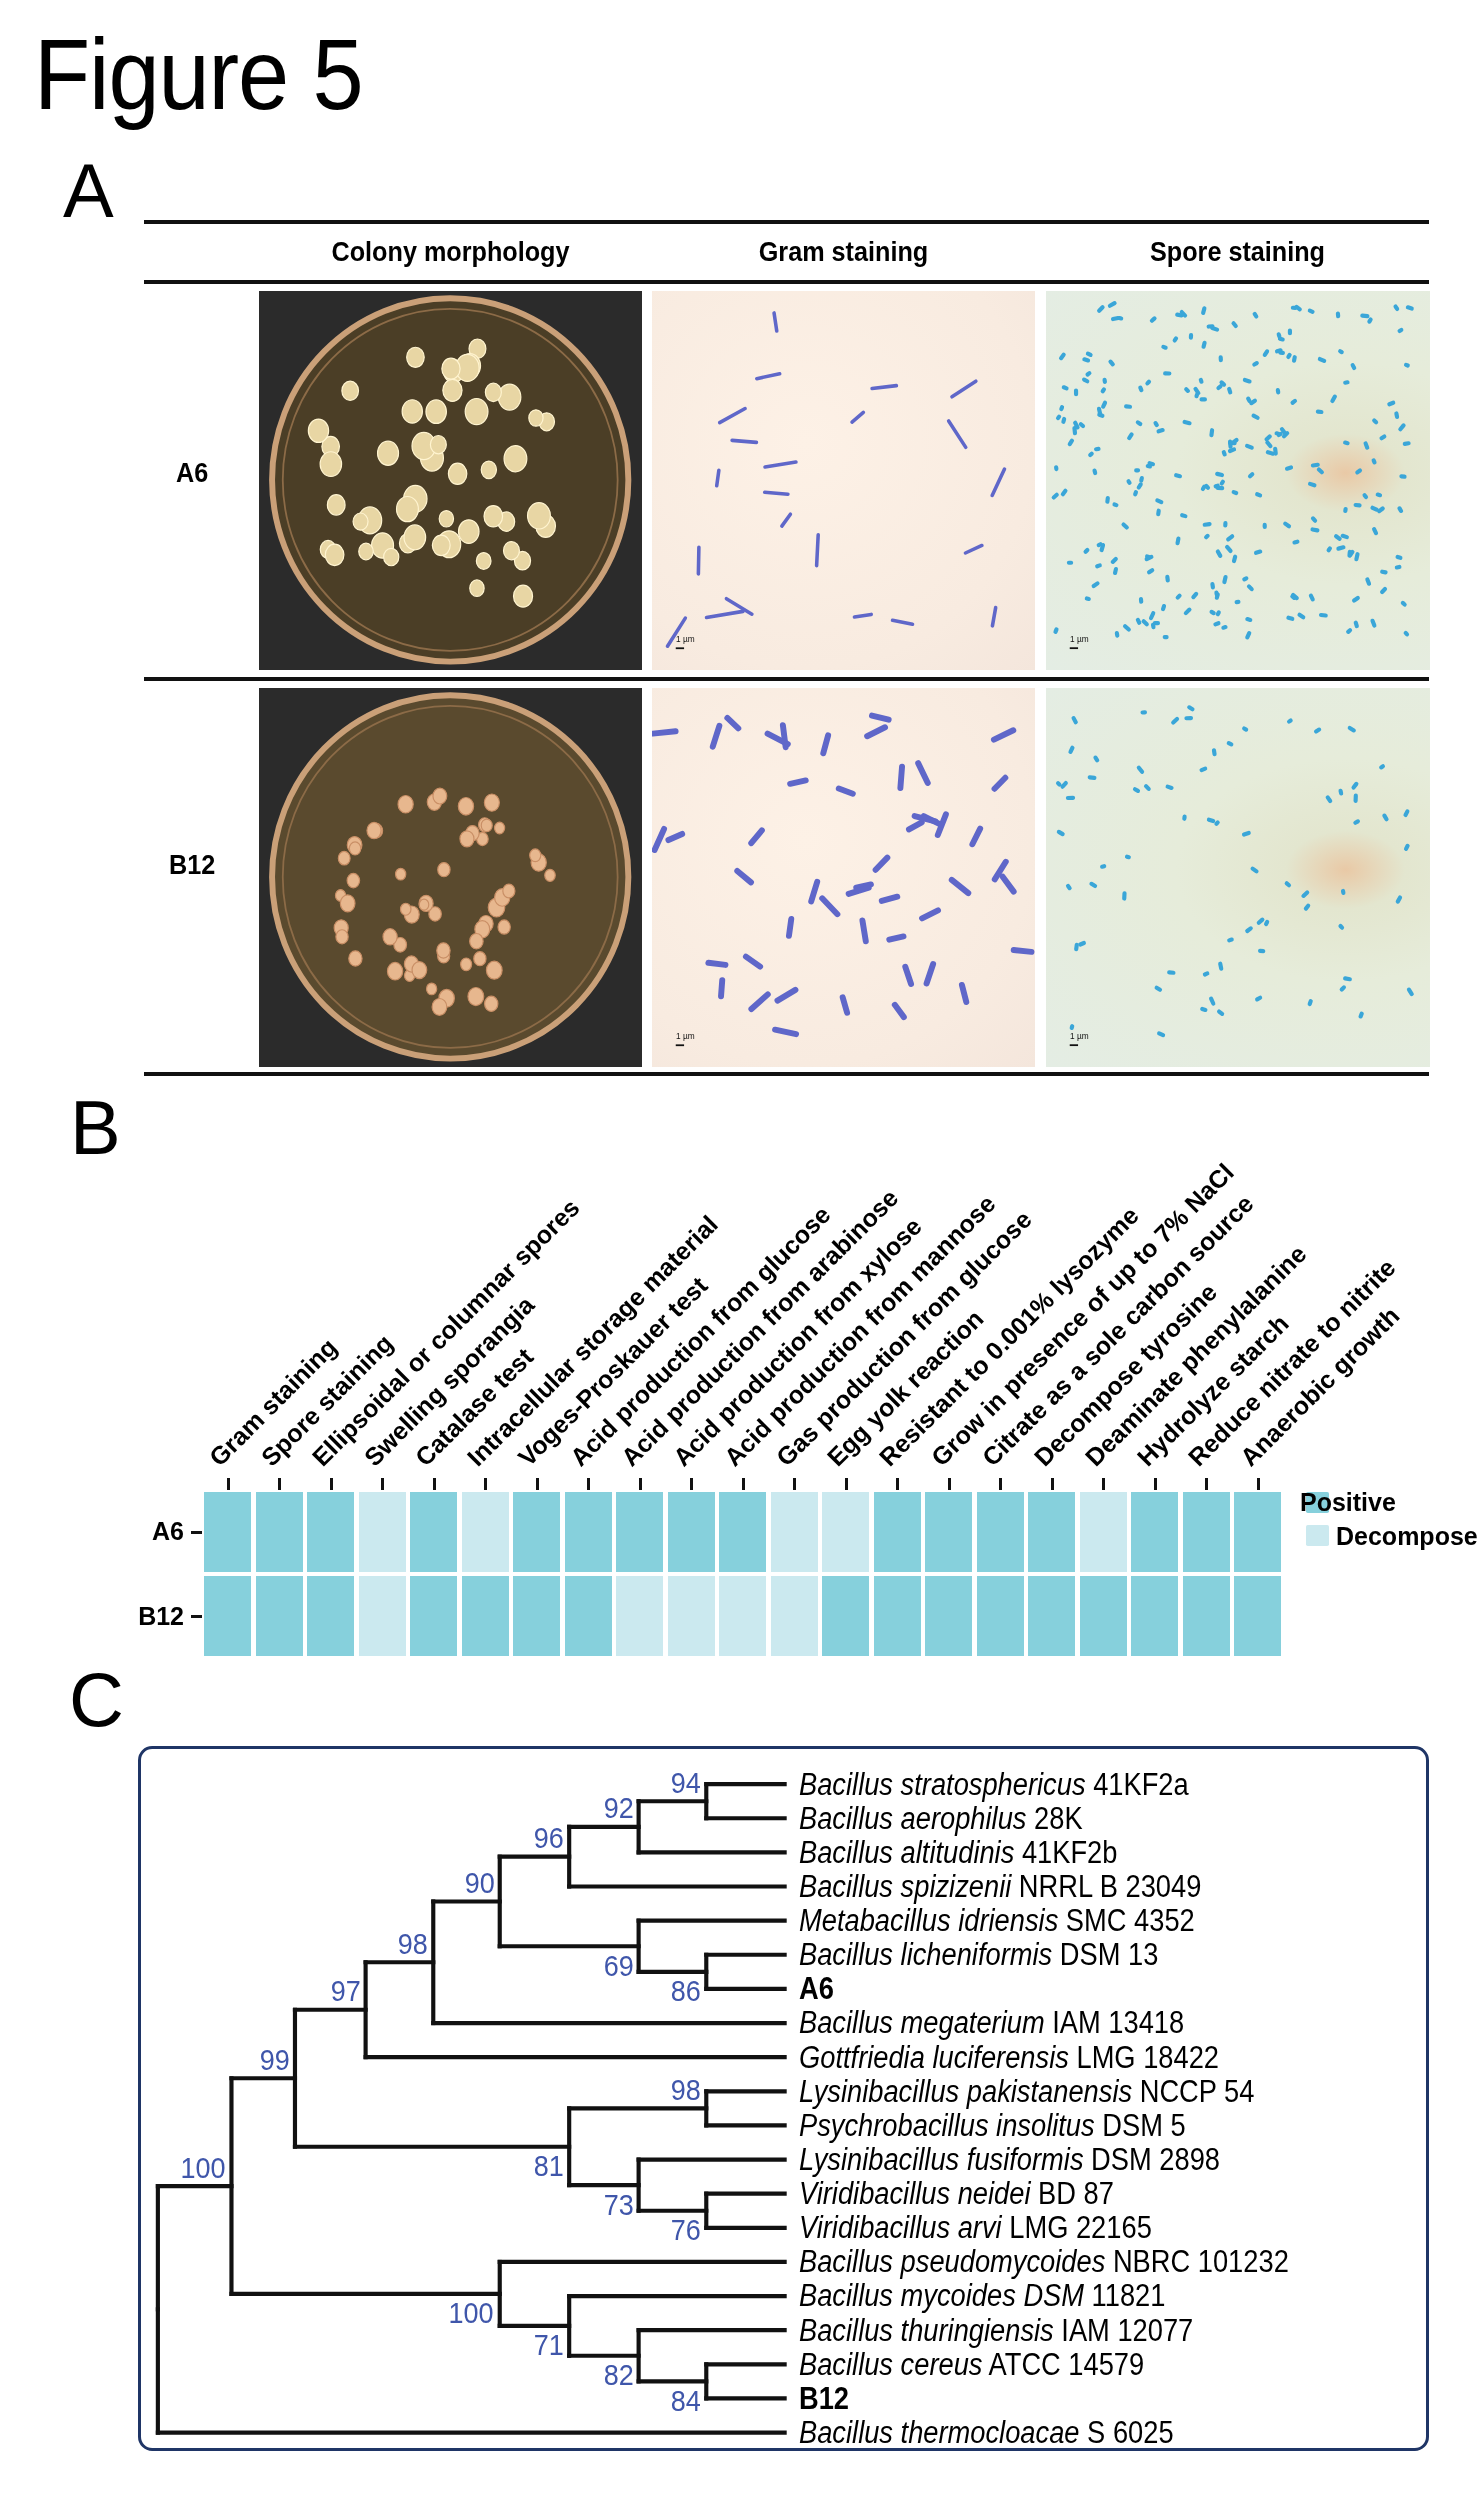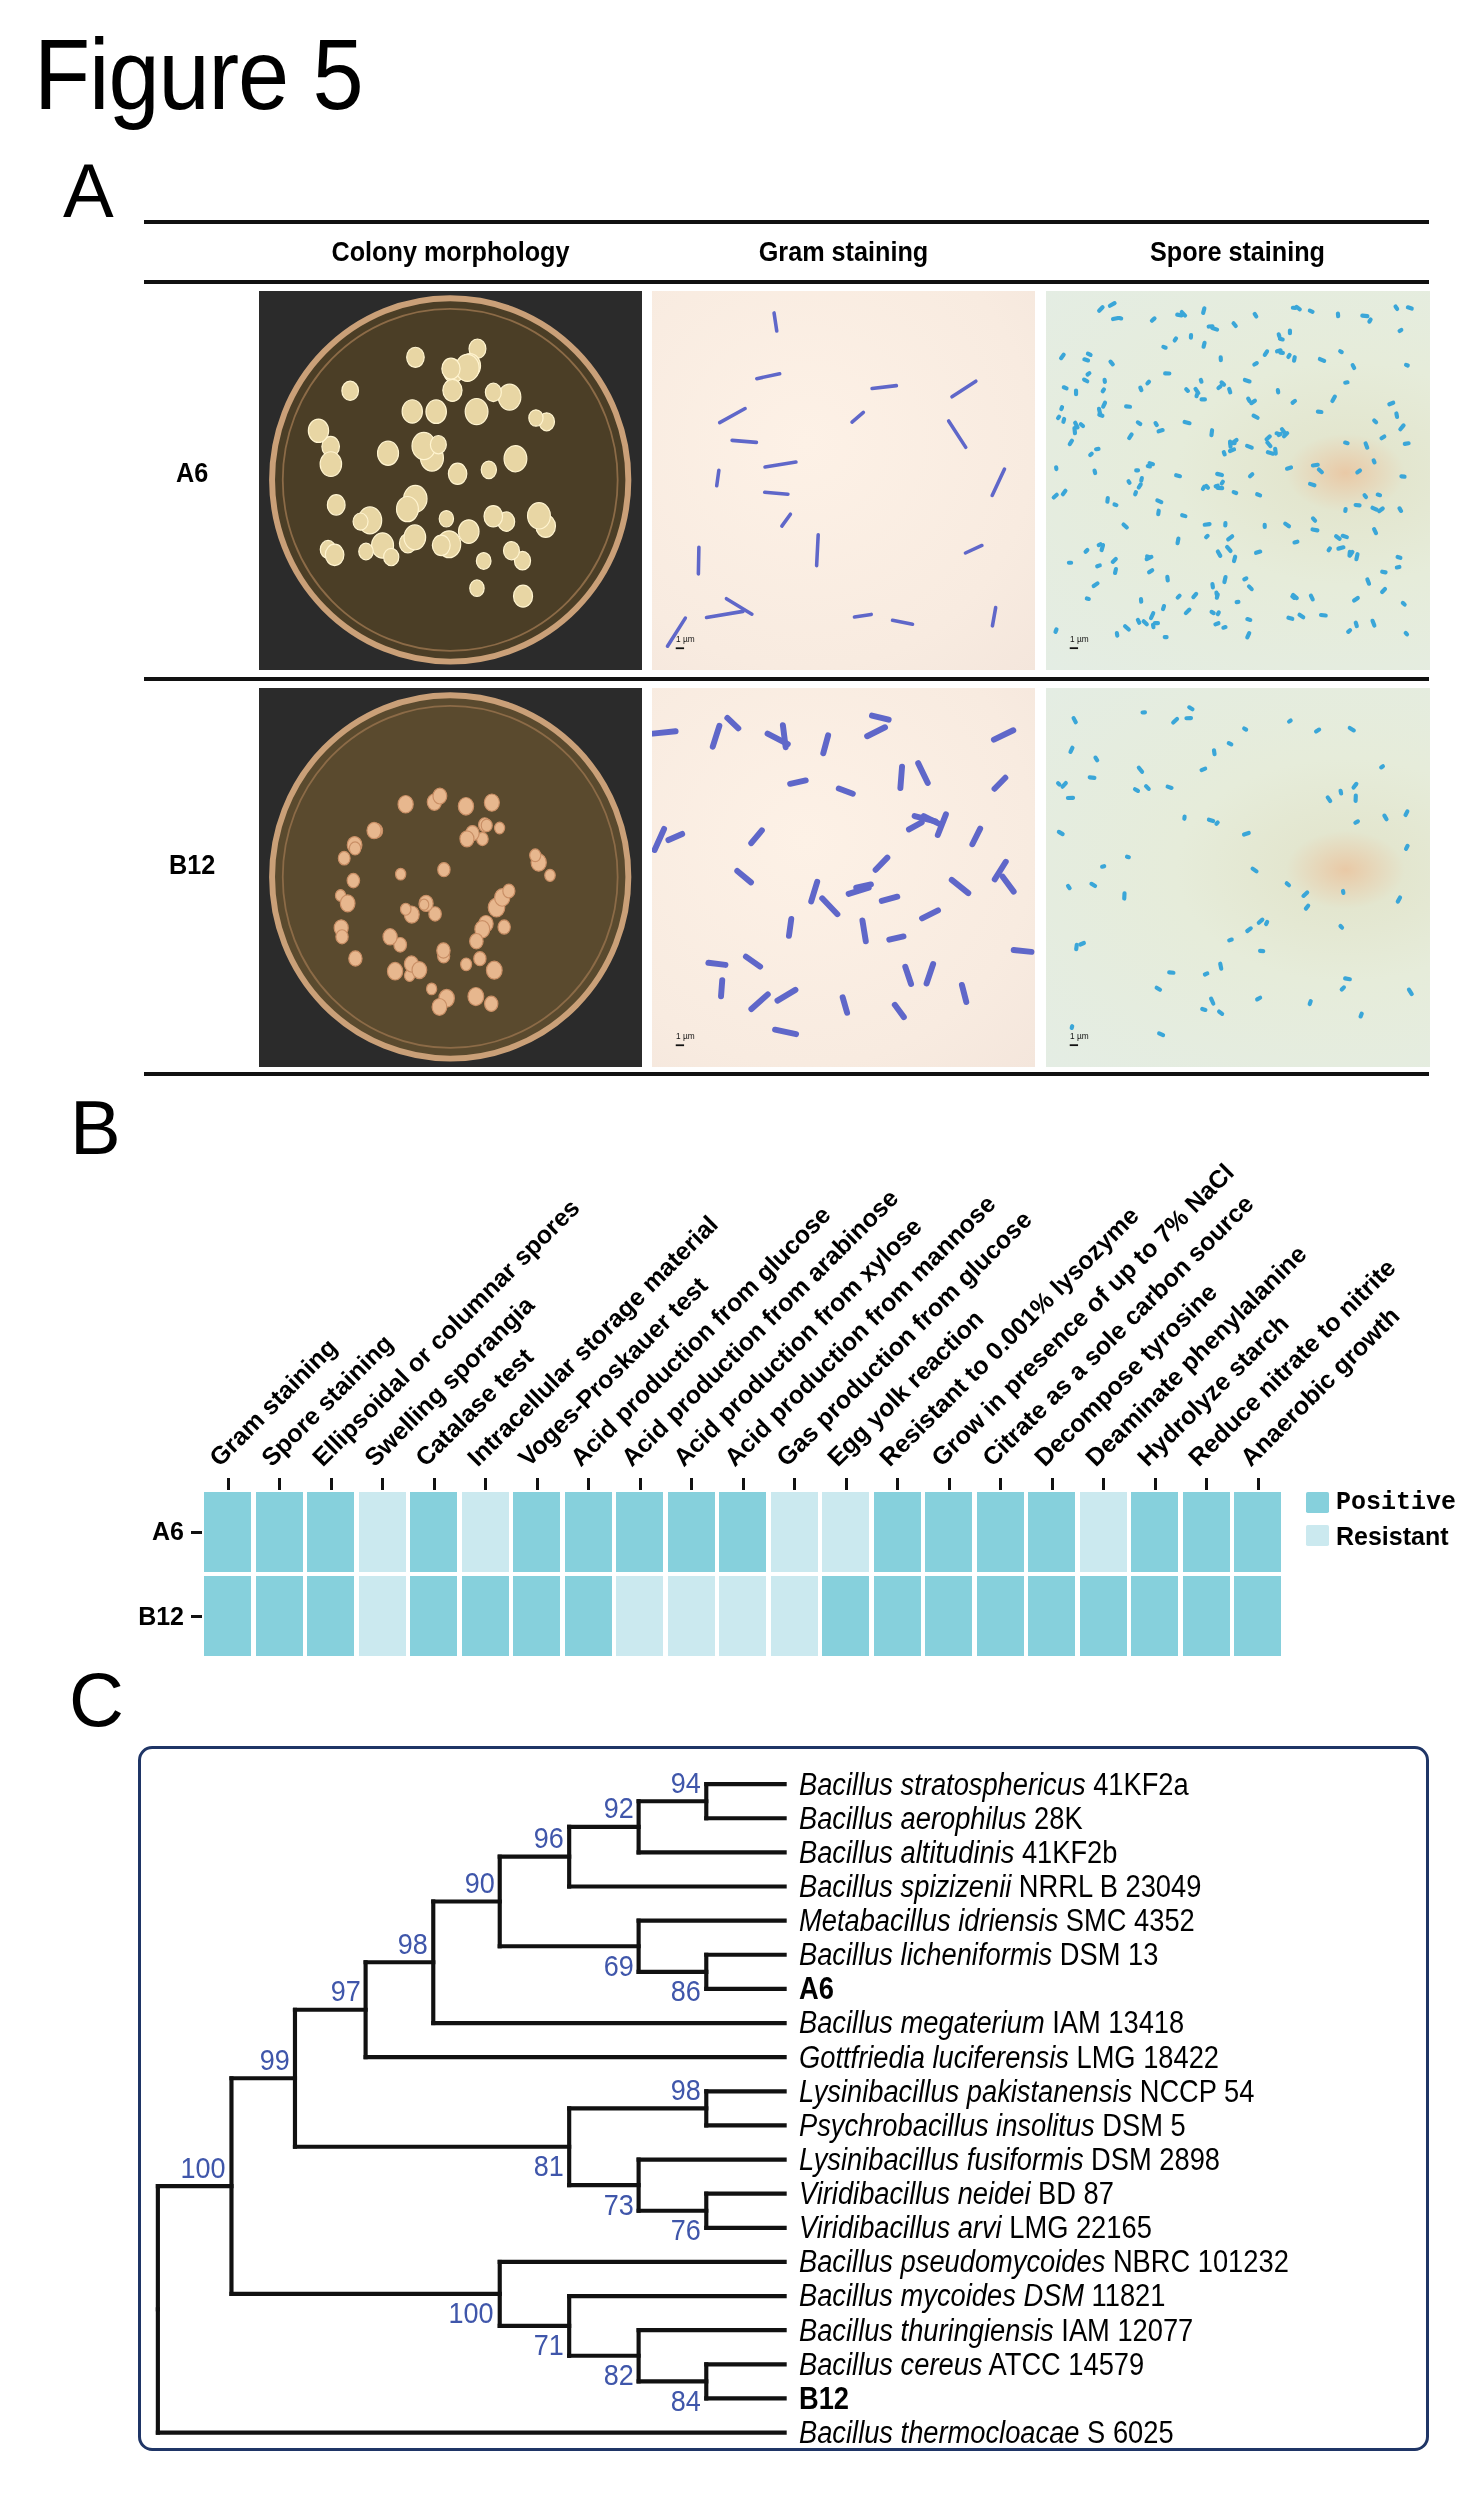--- a/index.html
+++ b/index.html
@@ -649,23 +649,23 @@
     <div class="hm-cell" title="B12 / Egg yolk reaction: Positive" style="left: 822px; top: 1576px; height: 80px; background: rgb(134, 208, 220);"></div>
     <div class="hm-cell" title="B12 / Resistant to 0.001% lysozyme: Positive" style="left: 874px; top: 1576px; height: 80px; background: rgb(134, 208, 220);"></div>
     <div class="hm-cell" title="B12 / Grow in presence of up to 7% NaCl: Positive" style="left: 925px; top: 1576px; height: 80px; background: rgb(134, 208, 220);"></div>
     <div class="hm-cell" title="B12 / Citrate as a sole carbon source: Positive" style="left: 977px; top: 1576px; height: 80px; background: rgb(134, 208, 220);"></div>
     <div class="hm-cell" title="B12 / Decompose tyrosine: Positive" style="left: 1028px; top: 1576px; height: 80px; background: rgb(134, 208, 220);"></div>
     <div class="hm-cell" title="B12 / Deaminate phenylalanine: Positive" style="left: 1080px; top: 1576px; height: 80px; background: rgb(134, 208, 220);"></div>
     <div class="hm-cell" title="B12 / Hydrolyze starch: Positive" style="left: 1131px; top: 1576px; height: 80px; background: rgb(134, 208, 220);"></div>
     <div class="hm-cell" title="B12 / Reduce nitrate to nitrite: Positive" style="left: 1183px; top: 1576px; height: 80px; background: rgb(134, 208, 220);"></div>
     <div class="hm-cell" title="B12 / Anaerobic growth: Positive" style="left: 1234px; top: 1576px; height: 80px; background: rgb(134, 208, 220);"></div>
     <div class="legend-swatch" style="left: 1306px; top: 1492px; background: rgb(134, 208, 220);"></div>
-    <div class="legend-text" style="left: 1336px; top: 1488px; font-family: Liberation Mono, monospace;">Positive</div>
+    <div class="legend-text" style="left: 1300px; top: 1488px;">Positive</div>
     <div class="legend-swatch" style="left: 1306px; top: 1525px; background: rgb(203, 233, 239);"></div>
-    <div class="legend-text" style="left: 1336px; top: 1522px;">Resistant</div>
+    <div class="legend-text" style="left: 1336px; top: 1522px;">Decompose</div>
   </section>
 
 <section>
   <div class="tree-box"></div>
   <svg id="tree-svg" class="abs" style="left:0;top:0;" width="1482" height="2500" viewBox="0 0 2497 4212">
       <line x1="266" y1="3890.8486328125" x2="266" y2="3890.8486328125" stroke="#111" stroke-width="7" stroke-linecap="square"></line>
       <line x1="266" y1="3683.197265625" x2="266" y2="4098.5" stroke="#111" stroke-width="7" stroke-linecap="square"></line>
       <line x1="266" y1="3683.197265625" x2="390" y2="3683.197265625" stroke="#111" stroke-width="7" stroke-linecap="square"></line>
       <line x1="266" y1="4098.5" x2="1322" y2="4098.5" stroke="#111" stroke-width="7" stroke-linecap="square"></line>
       <line x1="390" y1="3501.48828125" x2="390" y2="3864.90625" stroke="#111" stroke-width="7" stroke-linecap="square"></line>

